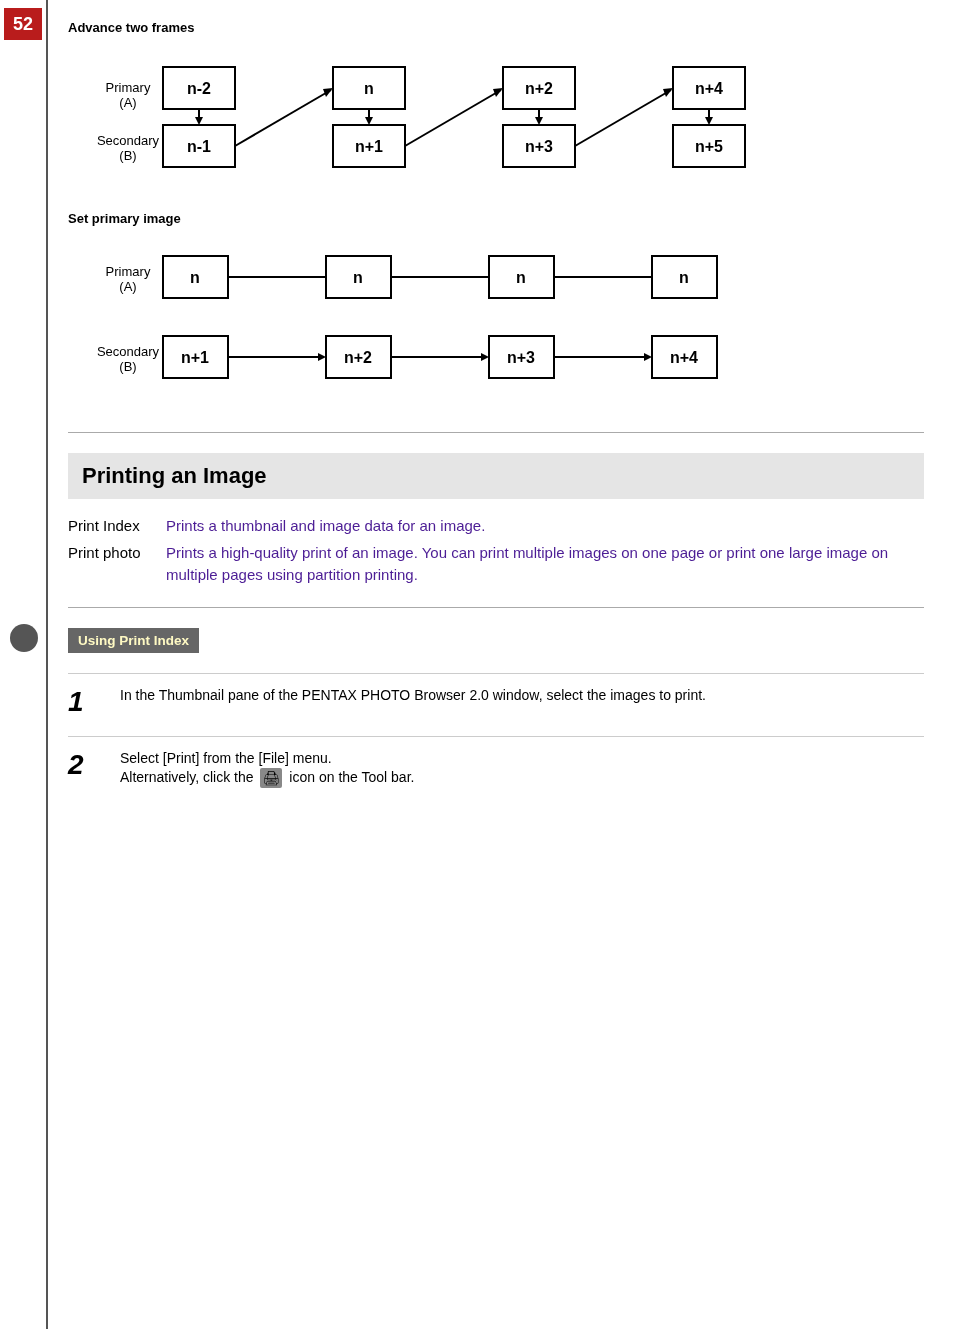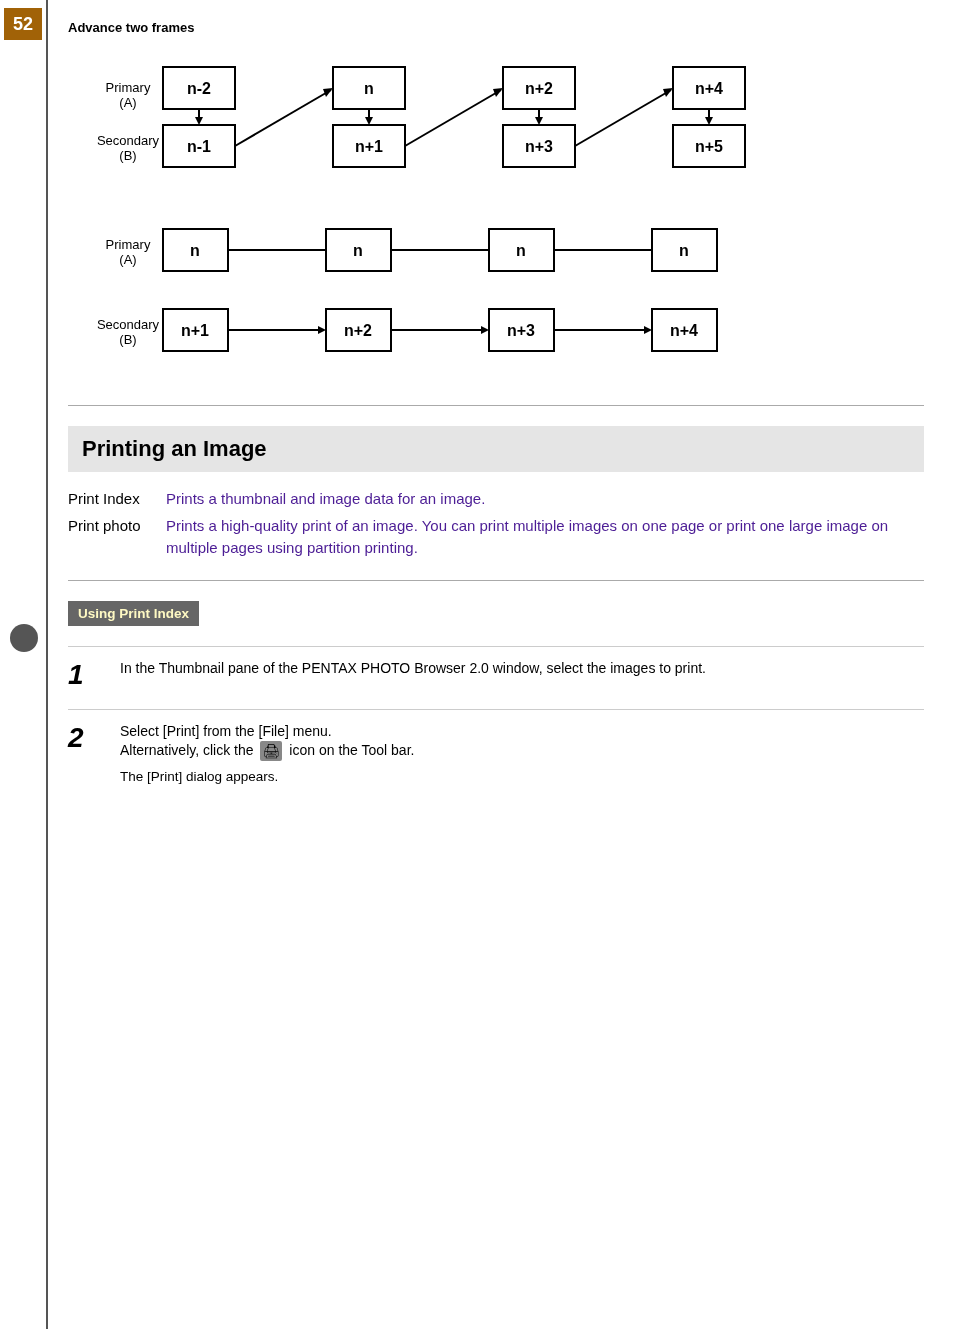--- a/index.html
+++ b/index.html
@@ -17,21 +17,21 @@
       background: #fff;
       border-right: 2px solid #555;
       display: flex;
       flex-direction: column;
       align-items: center;
       padding-top: 8px;
       min-height: 1329px;
       position: relative;
     }
     .page-number-box {
-      background: #a16207;
+      background: #b91c1c;
       color: #fff;
       font-size: 18px;
       font-weight: bold;
       width: 38px;
       height: 32px;
       display: flex;
       align-items: center;
       justify-content: center;
     }
     
@@ -232,20 +232,21 @@
       <line x1="507" y1="99" x2="603" y2="43" stroke="#000" stroke-width="2"></line>
       <polygon points="605,41 598,50 595,42" fill="#000"></polygon>
 
       <line x1="641" y1="62" x2="641" y2="76" stroke="#000" stroke-width="2"></line>
       <polygon points="641,78 637,70 645,70" fill="#000"></polygon>
     </svg>
   </div>
 
   
   <div class="diagram-section">
+    <div class="diagram-title">Set primary image</div>
     <svg width="820" height="160" viewBox="0 0 820 160">
 
       <text x="60" y="38" text-anchor="middle" font-size="13" font-family="Arial">Primary</text>
       <text x="60" y="53" text-anchor="middle" font-size="13" font-family="Arial">(A)</text>
 
       <text x="60" y="118" text-anchor="middle" font-size="13" font-family="Arial">Secondary</text>
       <text x="60" y="133" text-anchor="middle" font-size="13" font-family="Arial">(B)</text>
 
       <rect x="95" y="18" width="65" height="42" fill="none" stroke="#000" stroke-width="2"></rect>
       <text x="127" y="45" text-anchor="middle" font-size="16" font-weight="bold" font-family="Arial">n</text>
@@ -317,17 +318,16 @@
   
   <div class="step">
     <div class="step-number">2</div>
     <div class="step-content">
       <div class="step-title">
         Select [Print] from the [File] menu.<br>
         Alternatively, click the
         <span class="inline-icon"></span>
         icon on the Tool bar.
       </div>
-      <div class="step-body">The [Print] dialog appears.</div>
     </div>
   </div>
 
 </div>
 
 </body></html>

